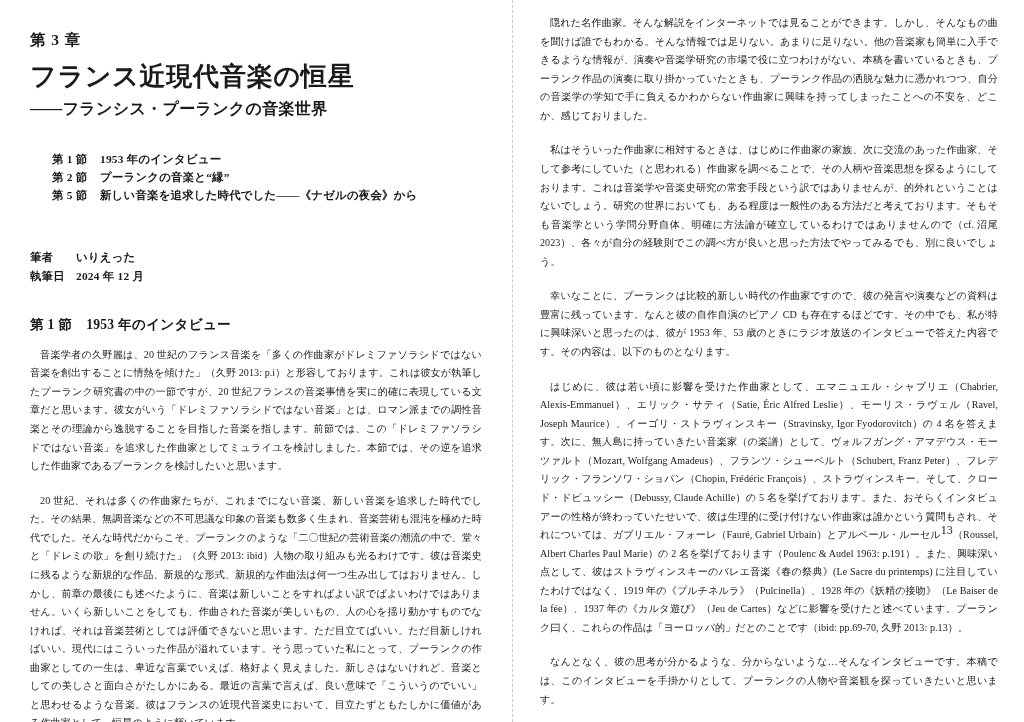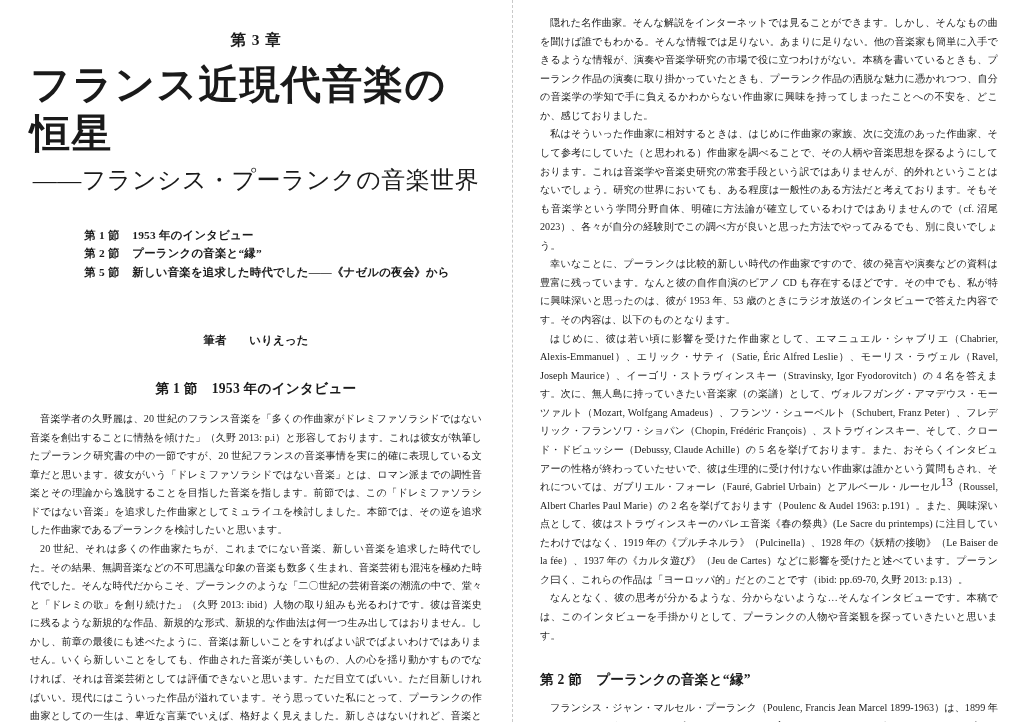--- a/index.html
+++ b/index.html
@@ -31,61 +31,61 @@
     z-index: 5;
   }
   .page {
     position: relative;
     width: 512px;
     height: 722px;
     box-sizing: border-box;
     display: flex;
     flex-direction: column;
   }
-  .page-left  { padding: 26px 30px 0 30px; align-items: center; }
+  .page-left  { padding: 26px 30px 0 30px; }
   .page-right { padding: 14px 26px 0 28px; }
 
   
   .chapter-num {
     font-size: 15.5px;
     font-weight: 700;
     letter-spacing: 0.06em;
     margin: 4px 0 10px 0;
   }
   .chapter-title {
-    font-size: 40px;
+    font-size: 26px;
     font-weight: 700;
     letter-spacing: 0.03em;
     line-height: 1.22;
     margin: 0 0 6px 0;
   }
   .chapter-subtitle {
-    font-size: 24px;
-    font-weight: 400;
+    font-size: 16px;
+    font-weight: 700;
     letter-spacing: 0.02em;
     line-height: 1.3;
     margin: 0 0 30px 0;
   }
 
   
   .toc {
     margin: 0 0 34px 22px;
   }
   .toc-row {
     font-size: 11.4px;
     font-weight: 700;
     line-height: 1.62;
     letter-spacing: 0.02em;
     white-space: nowrap;
   }
   .toc-label { display: inline-block; min-width: 48px; }
 
   
   .byline {
-    margin: 16px 0 30px 0;
+    margin: 9px 0 30px 0;
   }
   .byline-row {
     font-size: 11.4px;
     font-weight: 700;
     line-height: 1.66;
     letter-spacing: 0.02em;
   }
   .byline-key { display: inline-block; min-width: 46px; }
 
   
@@ -107,21 +107,21 @@
   
   .para {
     font-size: 10.1px;
     line-height: 1.84;
     text-align: justify;
     text-justify: inter-character;
     text-indent: 1em;
     margin: 0;
     letter-spacing: 0.005em;
   }
-  .para + .para { margin-top: 0; }
+  .para + .para { margin-top: 16px; }
   .body-block { flex: 1 1 auto; }
   sup.ref {
     font-size: 12px;
     vertical-align: super;
     line-height: 0;
   }
 </style>
 </head>
 <body>
 
@@ -144,20 +144,23 @@
       </div>
       <div class="toc-row">
         <span class="toc-label">第 5 節</span><span>新しい音楽を追求した時代でした——《ナゼルの夜会》から</span>
       </div>
     </div>
 
     <div class="byline">
       <div class="byline-row">
         <span class="byline-key">筆者</span><span>いりえった</span>
       </div>
+      <div class="byline-row">
+        <span class="byline-key">執筆日</span><span>2024 年 12 月</span>
+      </div>
     </div>
 
     <h3 class="sec-head">
       <span class="sec-no">第 1 節</span><span>1953 年のインタビュー</span>
     </h3>
 
     <div class="body-block">
       <p class="para">音楽学者の久野麗は、20 世紀のフランス音楽を「多くの作曲家がドレミファソラシドではない音楽を創出することに情熱を傾けた」（久野 2013: p.i）と形容しております。これは彼女が執筆したプーランク研究書の中の一節ですが、20 世紀フランスの音楽事情を実に的確に表現している文章だと思います。彼女がいう「ドレミファソラシドではない音楽」とは、ロマン派までの調性音楽とその理論から逸脱することを目指した音楽を指します。前節では、この「ドレミファソラシドではない音楽」を追求した作曲家としてミュライユを検討しました。本節では、その逆を追求した作曲家であるプーランクを検討したいと思います。</p>
       <p class="para">20 世紀、それは多くの作曲家たちが、これまでにない音楽、新しい音楽を追求した時代でした。その結果、無調音楽などの不可思議な印象の音楽も数多く生まれ、音楽芸術も混沌を極めた時代でした。そんな時代だからこそ、プーランクのような「二〇世紀の芸術音楽の潮流の中で、堂々と「ドレミの歌」を創り続けた」（久野 2013: ibid）人物の取り組みも光るわけです。彼は音楽史に残るような新規的な作品、新規的な形式、新規的な作曲法は何一つ生み出してはおりません。しかし、前章の最後にも述べたように、音楽は新しいことをすればよい訳でばよいわけではありません。いくら新しいことをしても、作曲された音楽が美しいもの、人の心を揺り動かすものでなければ、それは音楽芸術としては評価できないと思います。ただ目立てばいい。ただ目新しければいい。現代にはこういった作品が溢れています。そう思っていた私にとって、プーランクの作曲家としての一生は、卑近な言葉でいえば、格好よく見えました。新しさはないけれど、音楽としての美しさと面白さがたしかにある。最近の言葉で言えば、良い意味で「こういうのでいい」と思わせるような音楽。彼はフランスの近現代音楽史において、目立たずともたしかに価値がある作曲家として、恒星のように輝いています。</p>
 

